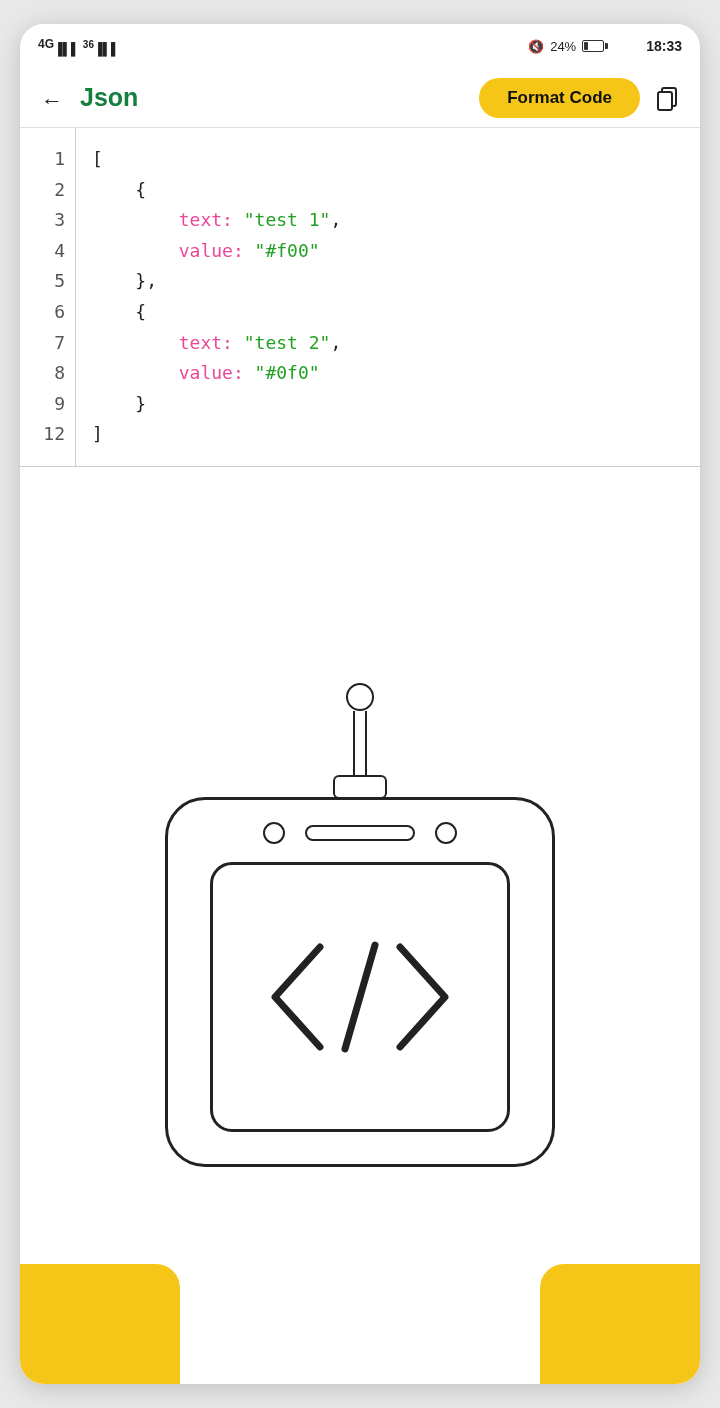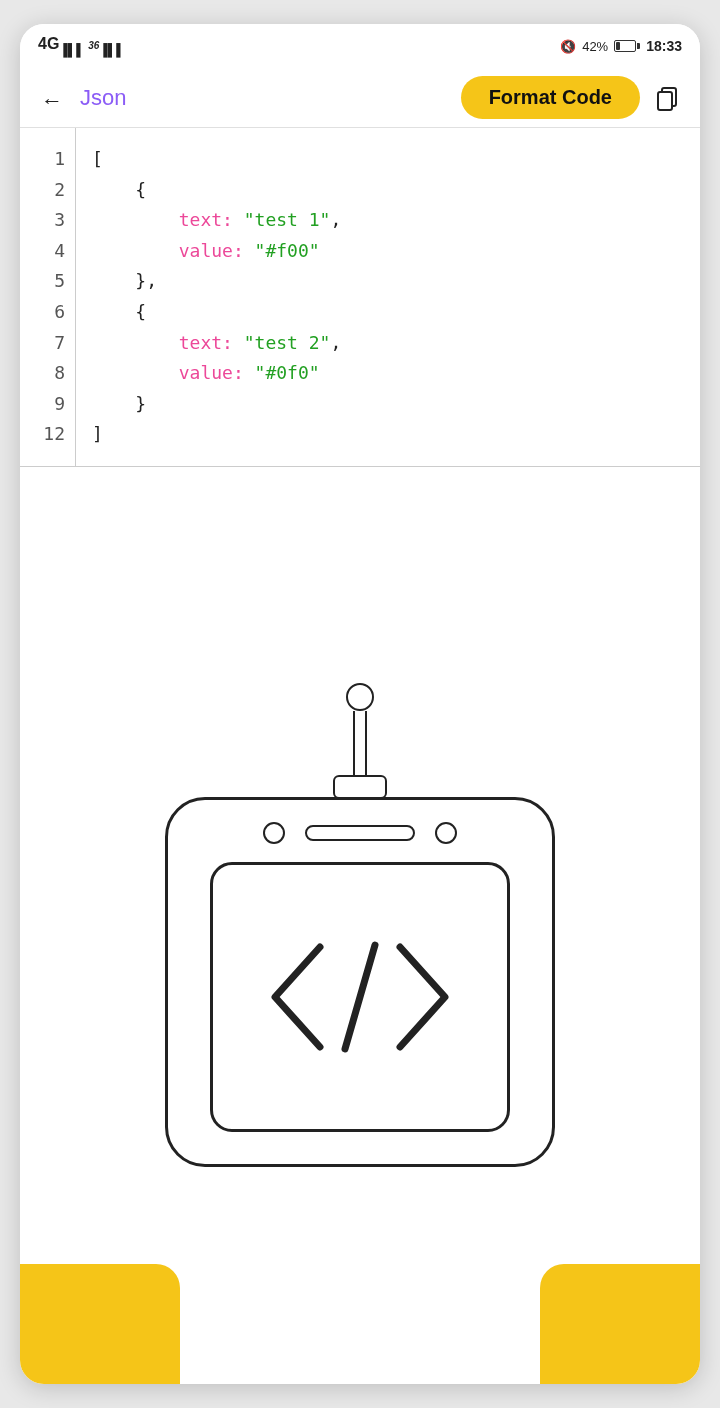--- a/index.html
+++ b/index.html
@@ -100,31 +100,31 @@
       justify-content: center;
       cursor: pointer;
       flex-shrink: 0;
     }
     .back-arrow {
       font-size: 22px;
       color: #222;
       font-weight: 400;
     }
     .app-title {
-      font-size: 22px;
-      font-weight: 400;
-      color: #8b5cf6;
+      font-size: 25px;
+      font-weight: 700;
+      color: #15803d;
       flex: 1;
     }
     .format-btn {
       background: #f5c518;
       border: none;
       border-radius: 28px;
       padding: 10px 28px;
-      font-size: 20px;
+      font-size: 17px;
       font-weight: 600;
       color: #111;
       cursor: pointer;
       flex-shrink: 0;
     }
     .copy-btn {
       width: 36px;
       height: 36px;
       display: flex;
       align-items: center;
@@ -294,33 +294,33 @@
     }
   </style>
 </head>
 <body>
 
 <div class="phone-frame">
 
   <div class="status-bar">
     <div class="status-left">
       <span style="font-size:12px;font-weight:700;">
-        <sup style="font-size:16px;">4G</sup>▐▌▌ <sup style="font-size:10px;font-style:italic;">36</sup>▐▌▌
+        <sup style="font-size:12px;">4G</sup>▐▌▌ <sup style="font-size:10px;">36</sup>▐▌▌
       </span>
     </div>
     <div class="status-right">
       <span style="font-size:13px;">🔇</span>
-      <span>42%</span>
+      <span>24%</span>
       <div class="battery-icon">
         <div class="battery-body">
           <div class="battery-fill"></div>
         </div>
         <div class="battery-tip"></div>
       </div>
-      <span style="font-weight:600;font-size:14px;">18:33</span>
+      <span style="font-weight:600;font-size:14px;margin-left:32px;">18:33</span>
     </div>
   </div>
 
   <div class="app-bar">
     <div class="back-btn">
       <span class="back-arrow">←</span>
     </div>
     <span class="app-title">Json</span>
     <button class="format-btn">Format Code</button>
     <div class="copy-btn">

